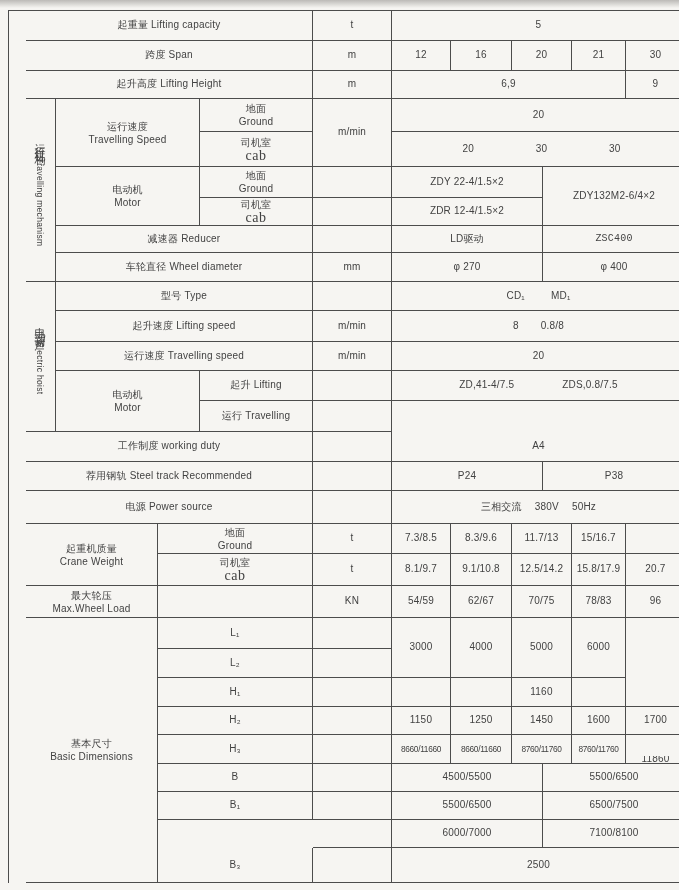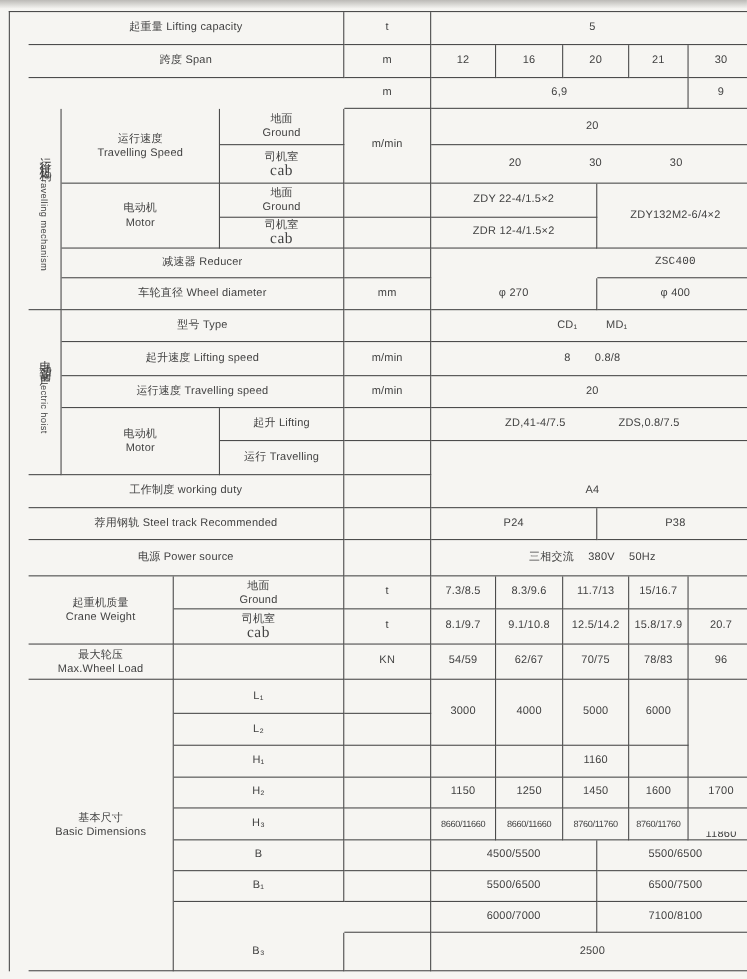--- a/index.html
+++ b/index.html
@@ -60,20 +60,21 @@
     <div class="cell" style="grid-area: 1 / 1 / 2 / 5;">起重量 Lifting capacity</div>
     <div class="cell" style="grid-area: 1 / 5 / 2 / 6;">t</div>
     <div class="cell" style="grid-area: 1 / 6 / 2 / 12;">5</div>
     <div class="cell" style="grid-area: 2 / 1 / 3 / 5;">跨度 Span</div>
     <div class="cell" style="grid-area: 2 / 5 / 3 / 6;">m</div>
     <div class="cell" style="grid-area: 2 / 6 / 3 / 7;">12</div>
     <div class="cell" style="grid-area: 2 / 7 / 3 / 8;">16</div>
     <div class="cell" style="grid-area: 2 / 8 / 3 / 10;">20</div>
     <div class="cell" style="grid-area: 2 / 10 / 3 / 11;">21</div>
     <div class="cell" style="grid-area: 2 / 11 / 3 / 12;">30</div>
+    <div class="cell" style="grid-area: 3 / 1 / 4 / 5;">起升高度 Lifting Height</div>
     <div class="cell" style="grid-area: 3 / 5 / 4 / 6;">m</div>
     <div class="cell" style="grid-area: 3 / 6 / 4 / 11;">6,9</div>
     <div class="cell" style="grid-area: 3 / 11 / 4 / 12;">9</div>
     <div class="cell vcell" style="grid-area: 4 / 1 / 10 / 2;"><span class="zh">运行机构</span><span class="en">Travelling mechanism</span></div>
     <div class="cell" style="grid-area: 4 / 2 / 6 / 4;">
       <div class="ln">运行速度</div>
       <div class="ln">Travelling Speed</div>
     </div>
     <div class="cell" style="grid-area: 4 / 4 / 5 / 5;">
       <div class="ln">地面</div>
@@ -102,20 +103,21 @@
     <div class="cell" style="grid-area: 6 / 6 / 7 / 9;">ZDY 22-4/1.5×2</div>
     <div class="cell" style="grid-area: 6 / 9 / 8 / 12;">ZDY132M2-6/4×2</div>
     <div class="cell" style="grid-area: 7 / 4 / 8 / 5;">
       <div class="ln">司机室</div>
       <div class="ln cab">cab</div>
     </div>
     <div class="cell" style="grid-area: 7 / 5 / 8 / 6;"></div>
     <div class="cell" style="grid-area: 7 / 6 / 8 / 9;">ZDR 12-4/1.5×2</div>
     <div class="cell" style="grid-area: 8 / 2 / 9 / 5;">减速器 Reducer</div>
     <div class="cell" style="grid-area: 8 / 5 / 9 / 6;"></div>
+    <div class="cell" style="grid-area: 8 / 6 / 9 / 9;">LD驱动</div>
     <div class="cell" style="grid-area: 8 / 9 / 9 / 12; font-family: Liberation Mono, monospace;">ZSC400</div>
     <div class="cell" style="grid-area: 9 / 2 / 10 / 5;">车轮直径 Wheel diameter</div>
     <div class="cell" style="grid-area: 9 / 5 / 10 / 6;">mm</div>
     <div class="cell" style="grid-area: 9 / 6 / 10 / 9;">φ 270</div>
     <div class="cell" style="grid-area: 9 / 9 / 10 / 12;">φ 400</div>
     <div class="cell vcell" style="grid-area: 10 / 1 / 15 / 2;"><span class="zh">电动葫芦</span><span class="en">Electric hoist</span></div>
     <div class="cell" style="grid-area: 10 / 2 / 11 / 5;">型号 Type</div>
     <div class="cell" style="grid-area: 10 / 5 / 11 / 6;"></div>
     <div class="cell grp" style="grid-area: 10 / 6 / 11 / 12; gap: 26px;">
       <span>CD₁</span>

